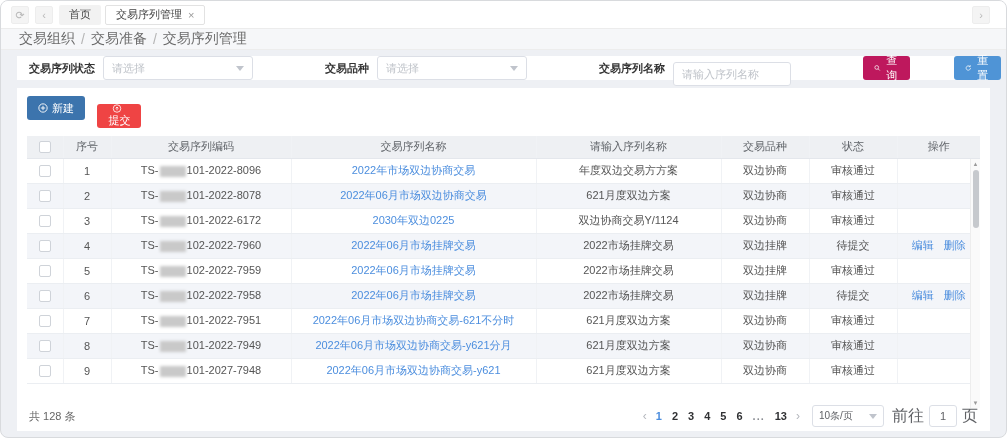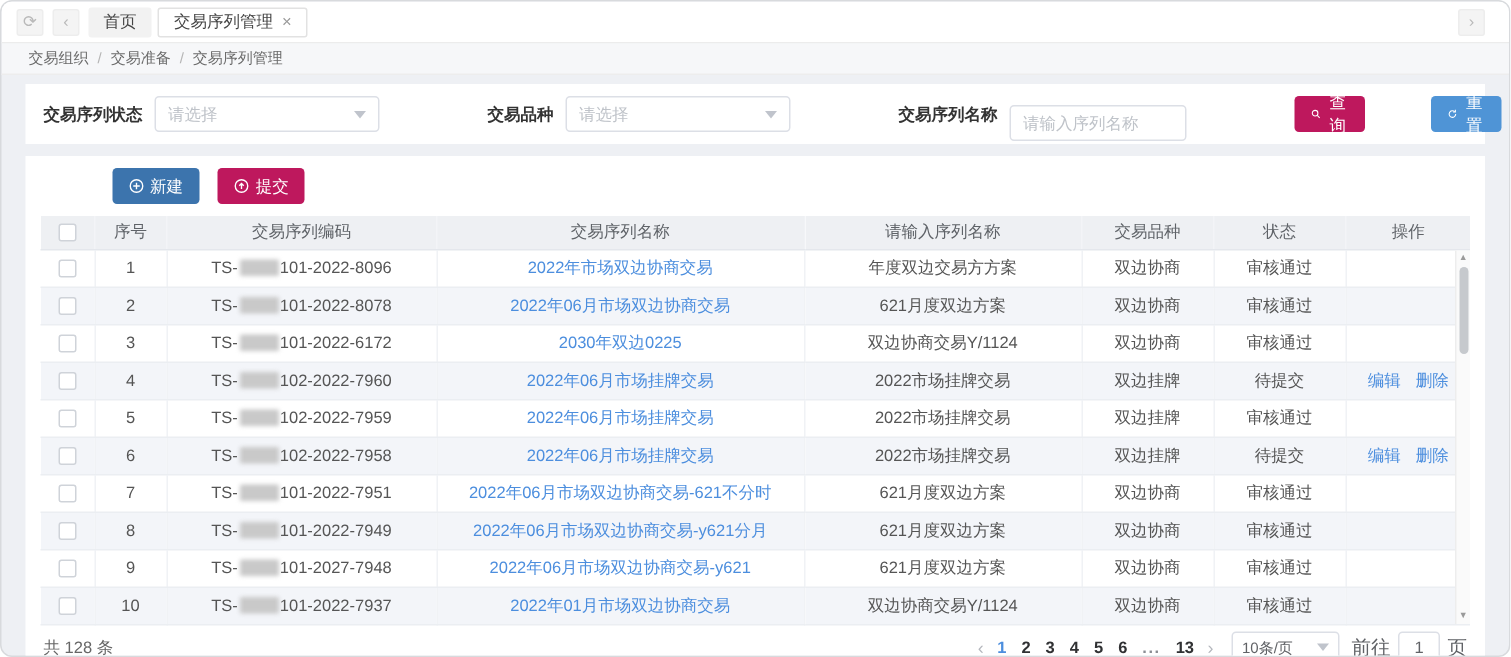--- a/index.html
+++ b/index.html
@@ -10,43 +10,43 @@
   
   .tabbar { background:#fff; height:28px; display:flex; align-items:center; padding:0 10px; border-bottom:1px solid #ececec; flex:0 0 auto; }
   .nav-btn { width:18px; height:18px; background:#f4f4f4; border:1px solid #ededed; border-radius:2px; color:#b9b9b9; font-size:11px; line-height:16px; text-align:center; margin-right:6px; cursor:pointer; }
   .tab { height:20px; display:flex; align-items:center; padding:0 10px; font-size:11px; color:#444; margin-right:4px; border-radius:2px; cursor:pointer;text-align:right; }
   .tab.inactive { background:#f2f2f2; }
   .tab.active { background:#fff; border:1px solid #e2e2e2; }
   .tab .close { margin-left:6px; color:#999; font-size:11px; }
   .tabbar-spacer { flex:1; }
 
   
-  .breadcrumb { background:#f6f7f9; height:21px; display:flex; align-items:center; padding:0 18px; font-size:10px; color:#6b6b6b; border-bottom:1px solid #ededed; flex:0 0 auto; }
+  .breadcrumb { background:#f6f7f9; height:21px; display:flex; align-items:center; padding:0 18px; font-size:14px; color:#6b6b6b; border-bottom:1px solid #ededed; flex:0 0 auto; }
   .breadcrumb .sep { margin:0 6px; color:#b5b5b5; }
 
   
-  .filter-card { background:#fff; margin:6px 16px 0 16px; height:40px; display:flex; align-items:center; padding:0 12px; flex:0 0 auto;gap:36px; }
+  .filter-card { background:#fff; margin:6px 16px 0 16px; height:24px; display:flex; align-items:center; padding:0 12px; flex:0 0 auto;gap:36px; }
   .f-group { display:flex; align-items:center; }
   .f-label { font-size:11px; font-weight:bold; color:#333; margin-right:8px; white-space:nowrap; }
   .f-select, .f-input { height:24px; border:1px solid #dcdfe6; border-radius:3px; background:#fff; display:flex; align-items:center; padding:0 8px; font-size:11px; color:#bfc3c9; }
   .f-select { width:150px; justify-content:space-between; }
   .f-input { width:118px;margin-top:12px; }
   .caret { width:0; height:0; border-left:4px solid transparent; border-right:4px solid transparent; border-top:5px solid #c0c4cc; }
   .f-gap1 { width:95px; } .f-gap2 { width:90px; }
   .filter-spacer { flex:1; }
   .btn { height:24px; border:none; border-radius:3px; color:#fff; font-size:11px; display:inline-flex; align-items:center; padding:0 11px; cursor:pointer; font-family:inherit; }
   .btn svg { margin-right:4px; }
   .btn-query { background:#be185d; margin-right:8px; }
   .btn-reset { background:#4f94d6; }
 
   
   .main-card { background:#fff; margin:8px 16px 6px 16px; flex:1; display:flex; flex-direction:column; padding:8px 10px 0 10px; }
-  .toolbar { flex:0 0 auto; margin-bottom:8px;margin-left:48px; }
+  .toolbar { flex:0 0 auto; margin-bottom:8px; }
   .btn-new { background:#3c74ad; margin-right:8px; }
-  .btn-submit { background:#be185d; cursor:default; }
+  .btn-submit { background:#ef4444; cursor:default;flex-direction:column; }
 
   
   .table-wrap { position:relative; flex:1; }
   table { width:100%; border-collapse:collapse; table-layout:fixed; }
   th, td { font-size:11px; height:25px; text-align:center; border-bottom:1px solid #ebeef2; border-right:1px solid #f0f2f5; overflow:hidden; white-space:nowrap; text-overflow:ellipsis; padding:0 4px; }
   th:last-child, td:last-child { border-right:none; }
   thead th { background:#eef0f3; color:#5f6368; font-weight:normal; height:22px; border-bottom:1px solid #e4e7ec; }
   tbody tr { background:#fff; }
   tbody tr.striped { background:#f3f5f9; }
   td { color:#555; }
@@ -65,21 +65,21 @@
   
   .footer { flex:0 0 auto; height:30px; display:flex; align-items:center; padding:0 2px; }
   .total { font-size:11px; color:#666; }
   .footer-spacer { flex:1; }
   .pager { display:flex; align-items:center; }
   .page-arrow { color:#b4b7bd; font-size:12px; margin:0 4px; cursor:pointer; }
   .page-num { font-size:11px; color:#303133; font-weight:bold; margin:0 5px; cursor:pointer; }
   .page-num.current { color:#4c8ede; }
   .page-num.ellipsis { color:#8a8d93; cursor:default; letter-spacing:1px; }
   .size-select { width:72px; height:22px; border:1px solid #dcdfe6; border-radius:3px; display:flex; align-items:center; justify-content:space-between; padding:0 6px; font-size:10px; color:#606266; margin:0 8px; background:#fff; }
-  .goto-label, .page-suffix { font-size:13px; color:#606266; }
+  .goto-label, .page-suffix { font-size:16px; color:#606266; }
   .goto-input { width:28px; height:22px; border:1px solid #dcdfe6; border-radius:3px; text-align:center; font-size:11px; color:#606266; margin:0 5px; line-height:20px; background:#fff; }
 </style>
 </head>
 <body>
 
 <div class="screen">
 
   <div class="tabbar">
     <div class="nav-btn">⟳</div>
     <div class="nav-btn">‹</div>
@@ -269,30 +269,20 @@
             <tr>
     <td><span class="cbx"></span></td>
     <td>9</td>
     <td class="code-cell"><span>TS-</span><span class="redacted"></span><span>101-2027-7948</span></td>
     <td><span class="name-link">2022年06月市场双边协商交易-y621</span></td>
     <td>621月度双边方案</td>
     <td>双边协商</td>
     <td>审核通过</td>
     <td></td>
   </tr>
-            <tr class="striped">
-    <td><span class="cbx"></span></td>
-    <td>10</td>
-    <td class="code-cell"><span>TS-</span><span class="redacted"></span><span>101-2022-7937</span></td>
-    <td><span class="name-link">2022年01月市场双边协商交易</span></td>
-    <td>双边协商交易Y/1124</td>
-    <td>双边协商</td>
-    <td>审核通过</td>
-    <td></td>
-  </tr>
           </tbody>
       </table>
       <div class="vscroll">
         <span class="arr">▲</span>
         <span class="thumb"></span>
         <span class="track-space"></span>
         <span class="arr">▼</span>
       </div>
     </div>
 

